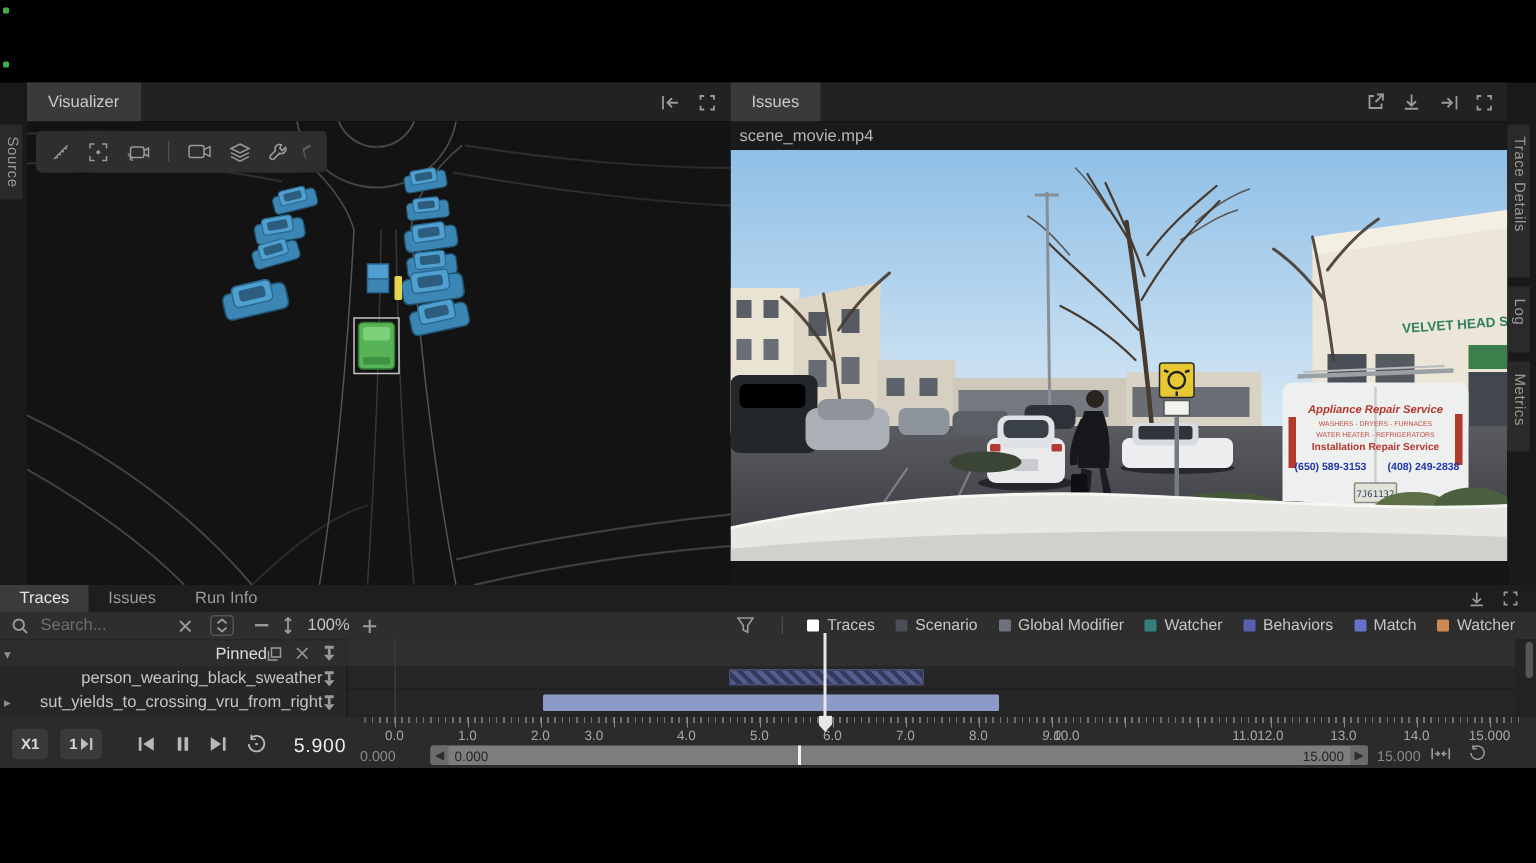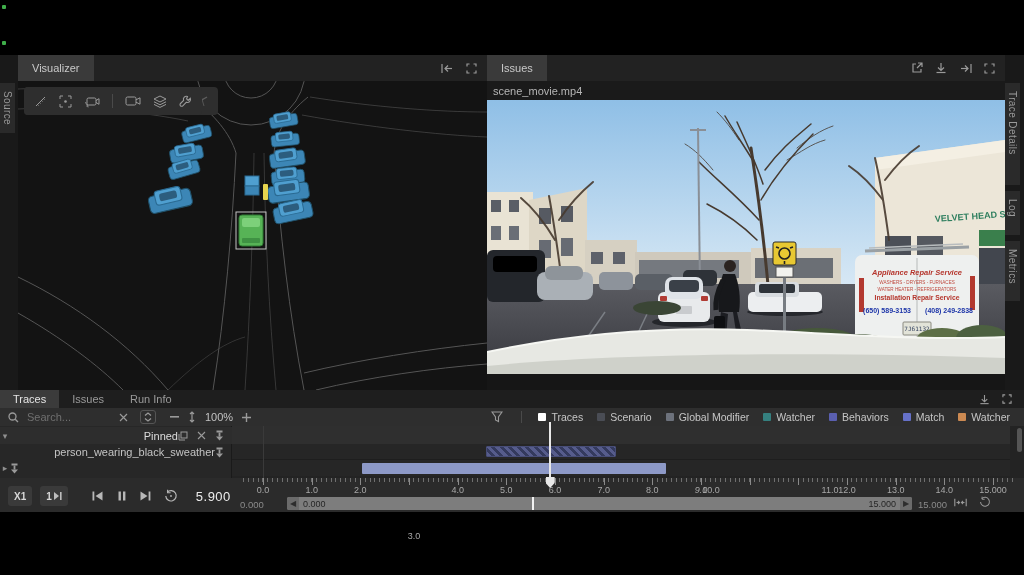--- a/index.html
+++ b/index.html
@@ -607,20 +607,21 @@
             <svg width="9" height="11" viewBox="0 0 9 11" fill="currentColor">
                   <rect x="1.5" y="0.5" width="6" height="2"></rect>
                   <rect x="3.6" y="2.5" width="1.8" height="4"></rect>
                   <path d="M1 6.5h7L4.5 10.5Z"></path>
                 </svg>
               </span>
             </span>
         </div>
         <div class="trow" style="top:34px;">
           <span class="caret">▸</span>
+          <span class="nm">sut_yields_to_crossing_vru_from_right</span>
           <span class="rowicons">
               <span class="icon">
             <svg width="9" height="11" viewBox="0 0 9 11" fill="currentColor">
                   <rect x="1.5" y="0.5" width="6" height="2"></rect>
                   <rect x="3.6" y="2.5" width="1.8" height="4"></rect>
                   <path d="M1 6.5h7L4.5 10.5Z"></path>
                 </svg>
               </span>
             </span>
         </div>
@@ -630,21 +631,21 @@
       <div class="vscroll"></div>
     </div>
 
     <div class="ruler">
       <div class="minor-ticks"></div>
       <div class="major-ticks"></div>
       <div>
           <span class="ruler-label" style="left: 263px;">0.0</span>
           <span class="ruler-label" style="left: 311.667px;">1.0</span>
           <span class="ruler-label" style="left: 360.333px;">2.0</span>
-          <span class="ruler-label" style="left: 414px; margin-top: 46px;">3.0</span>
+          <span class="ruler-label" style="left: 396px;">3.0</span>
           <span class="ruler-label" style="left: 457.667px;">4.0</span>
           <span class="ruler-label" style="left: 506.333px;">5.0</span>
           <span class="ruler-label" style="left: 555px;">6.0</span>
           <span class="ruler-label" style="left: 603.667px;">7.0</span>
           <span class="ruler-label" style="left: 652.333px;">8.0</span>
           <span class="ruler-label" style="left: 701px; font-style: italic;">9.0</span>
           <span class="ruler-label" style="left: 711px;">10.0</span>
           <span class="ruler-label" style="left: 830px;">11.0</span>
           <span class="ruler-label" style="left: 847px;">12.0</span>
           <span class="ruler-label" style="left: 895.667px;">13.0</span>

